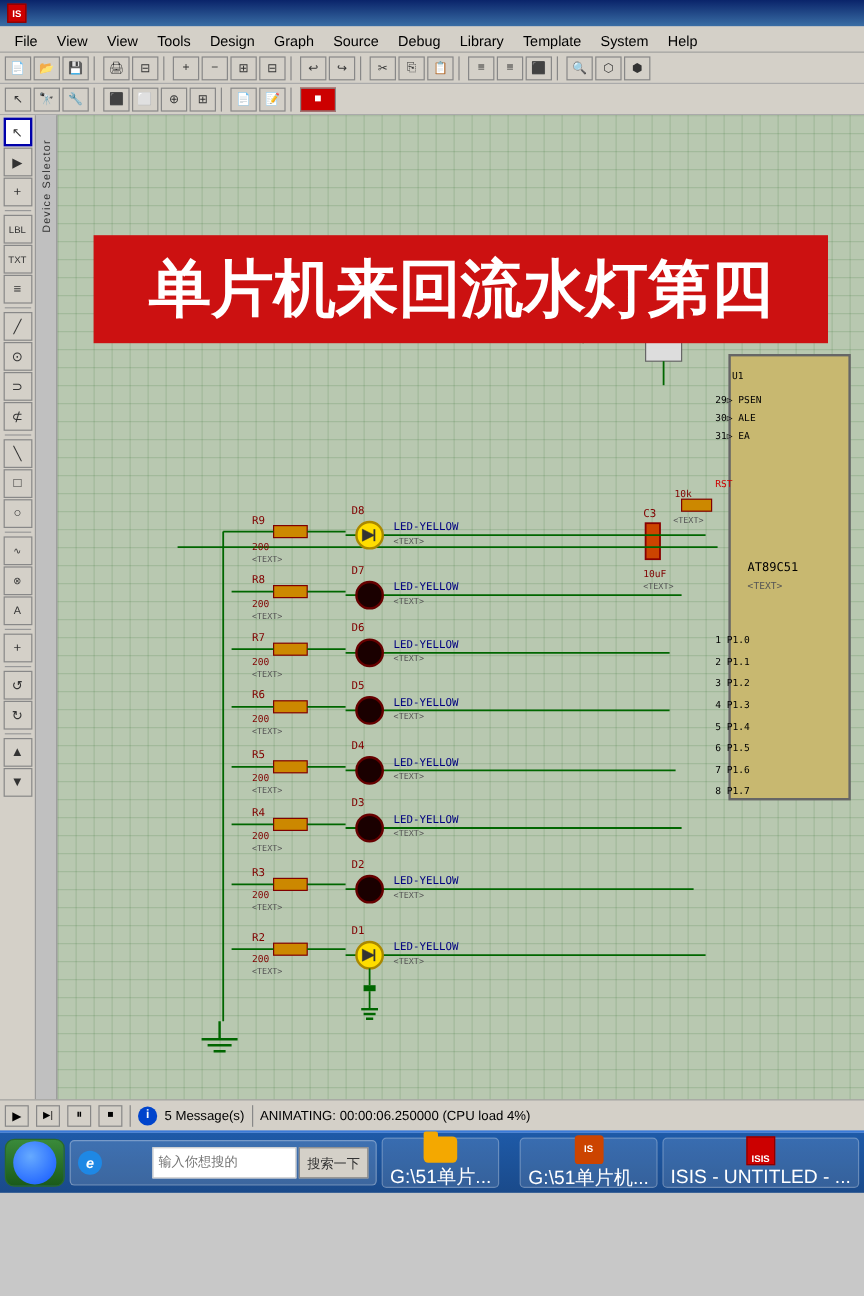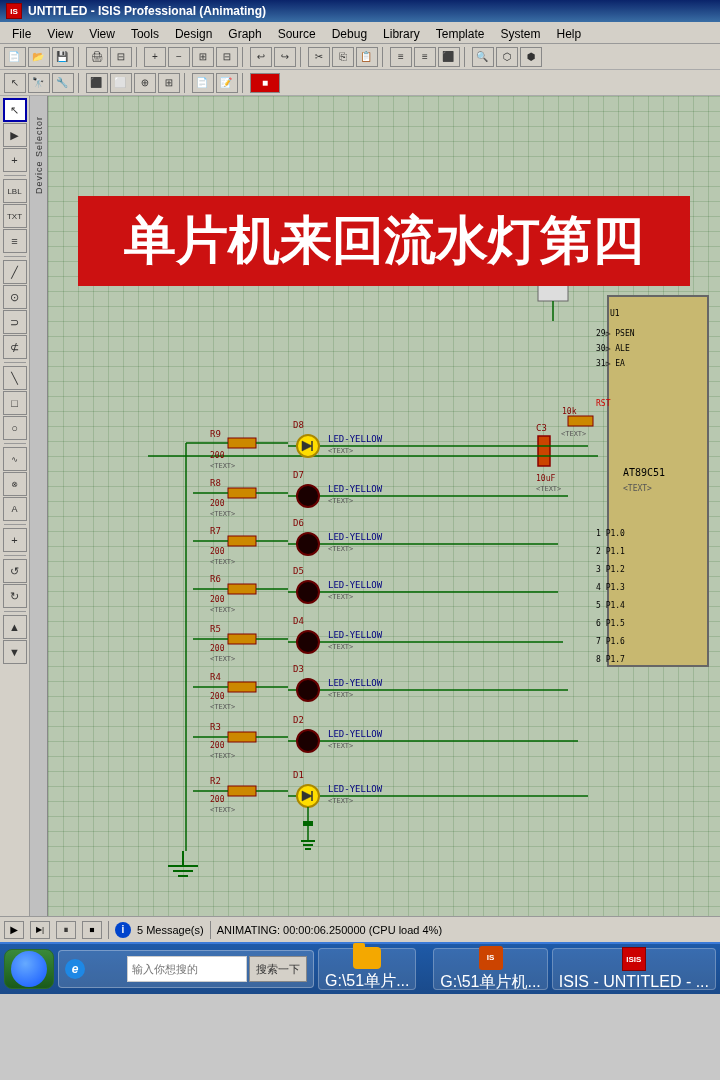--- a/index.html
+++ b/index.html
@@ -136,21 +136,20 @@
     .taskbar-file-label { color: white; font-size: 16px; text-align: center; }
 
     
     #schematic-svg { position: absolute; top: 0; left: 0; width: 100%; height: 100%; pointer-events: none; }
   </style>
 </head>
 <body>
 
 <div id="titlebar">
   <div style="width:16px;height:16px;margin-right:6px;background:#cc0000;border:1px solid #880000;display:flex;align-items:center;justify-content:center;font-size:8px;color:white;font-weight:bold;">IS</div>
-  <span>UNTITLED - ISIS Professional (Animating)</span>
 </div>
 
 <div id="menubar">
   <span class="menu-item">File</span>
   <span class="menu-item">View</span>
   <span class="menu-item">View</span>
   <span class="menu-item">Tools</span>
   <span class="menu-item">Design</span>
   <span class="menu-item">Graph</span>
   <span class="menu-item">Source</span>
@@ -468,19 +467,19 @@
     <div style="display:flex;align-items:center;gap:4px;">
       <div style="width:24px;height:24px;background:#cc4400;display:flex;align-items:center;justify-content:center;border-radius:3px;">
         <span style="color:white;font-size:8px;font-weight:bold;">IS</span>
       </div>
     </div>
     <span class="taskbar-file-label">G:\51单片机...</span>
   </div>
 
   <div class="taskbar-file-btn">
     <div style="display:flex;align-items:center;gap:4px;">
-      <div style="width:24px;height:24px;background:#cc0000;border:1px solid #880000;display:flex;align-items:center;justify-content:center;">
+      <div style="width:24px;height:24px;background:#cc0000;border:1px solid #880000;display:flex;align-items:flex-end;justify-content:center;">
         <span style="color:white;font-size:8px;font-weight:bold;">ISIS</span>
       </div>
     </div>
     <span class="taskbar-file-label">ISIS - UNTITLED - ...</span>
   </div>
 </div>
 
 </body></html>

